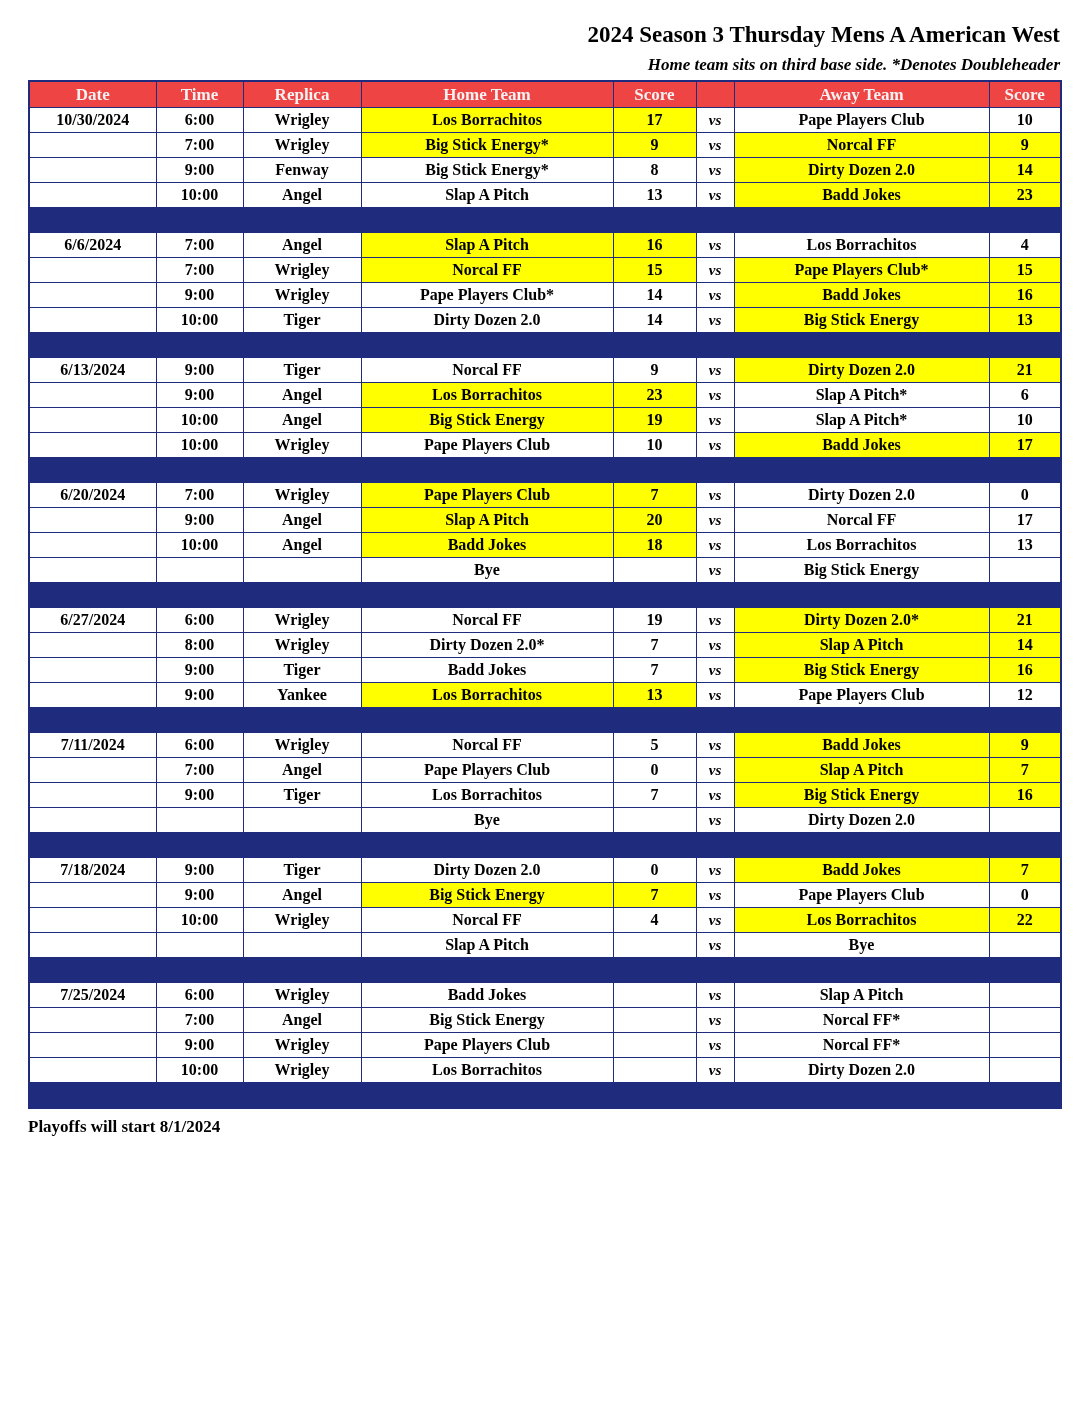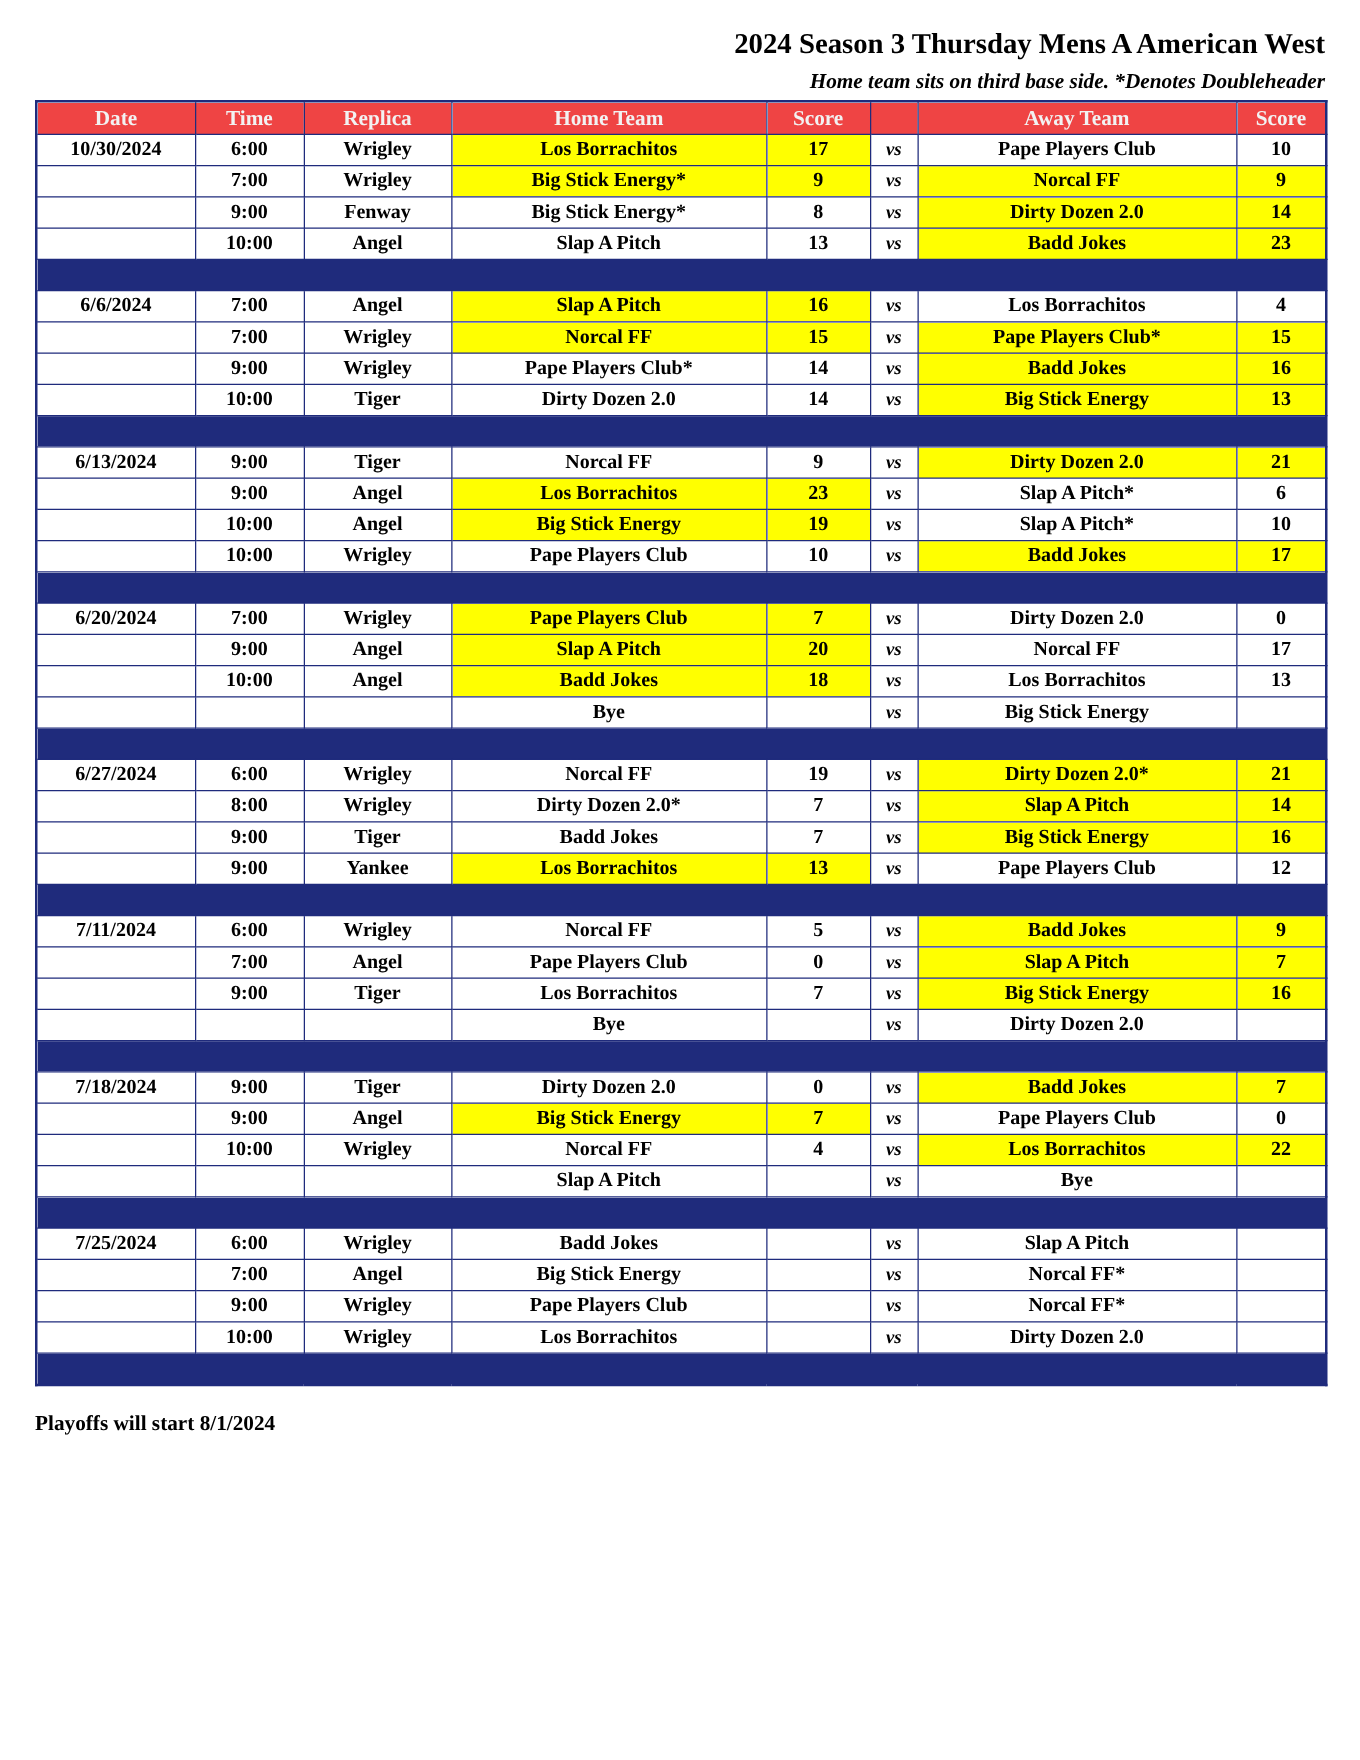--- a/index.html
+++ b/index.html
@@ -69,21 +69,21 @@
     border-color: #1f2b7c;
   }
   table.schedule td.hl {
     background: #ffff00;
   }
   table.schedule td.vs {
     font-style: italic;
     font-size: 15px;
   }
   .footer-note {
-    margin: 20px 0 0 0;
+    margin: 8px 0 0 0;
     font-size: 17px;
     font-weight: bold;
     text-align: left;
   }
 </style>
 </head>
 <body>
 
 <div class="page">
 

